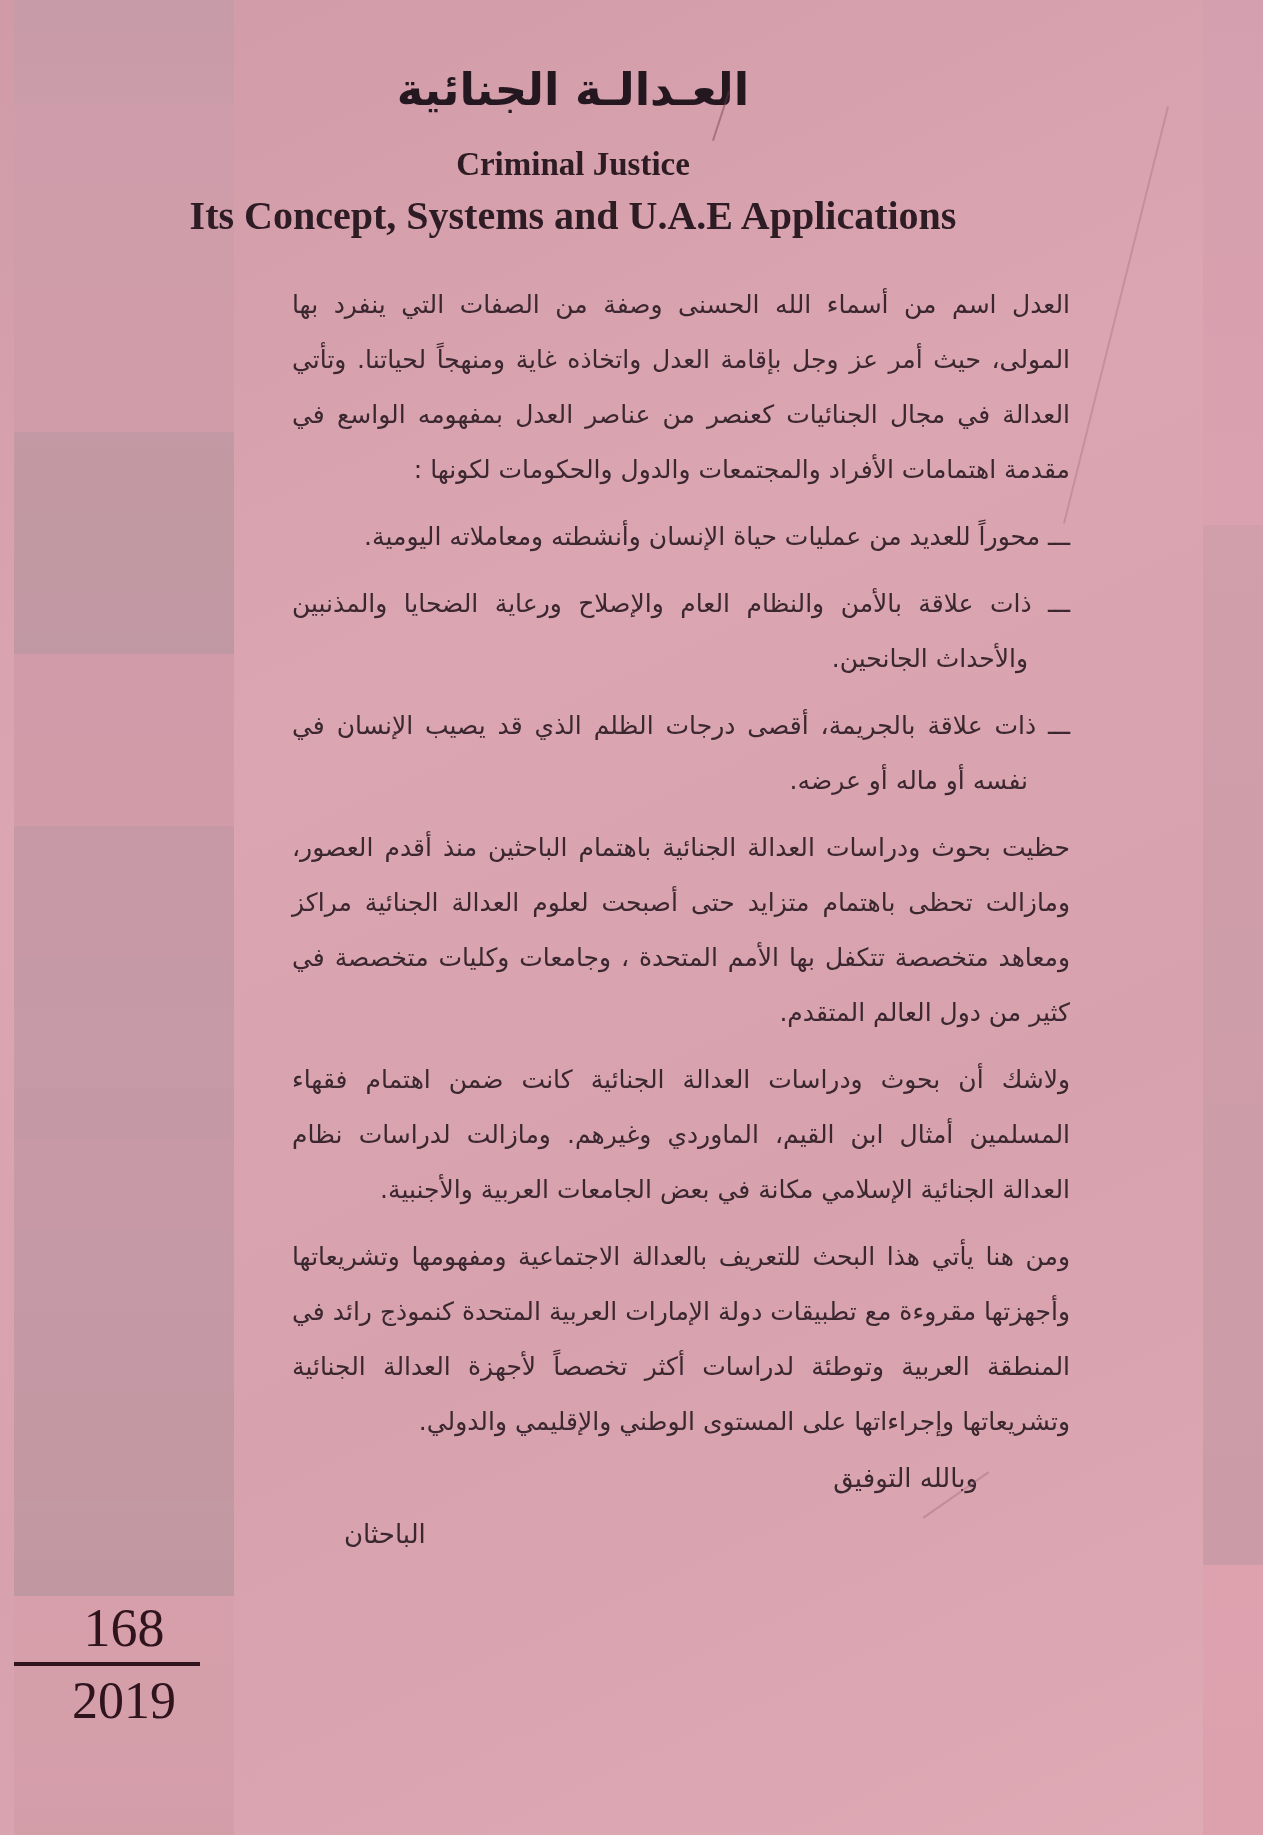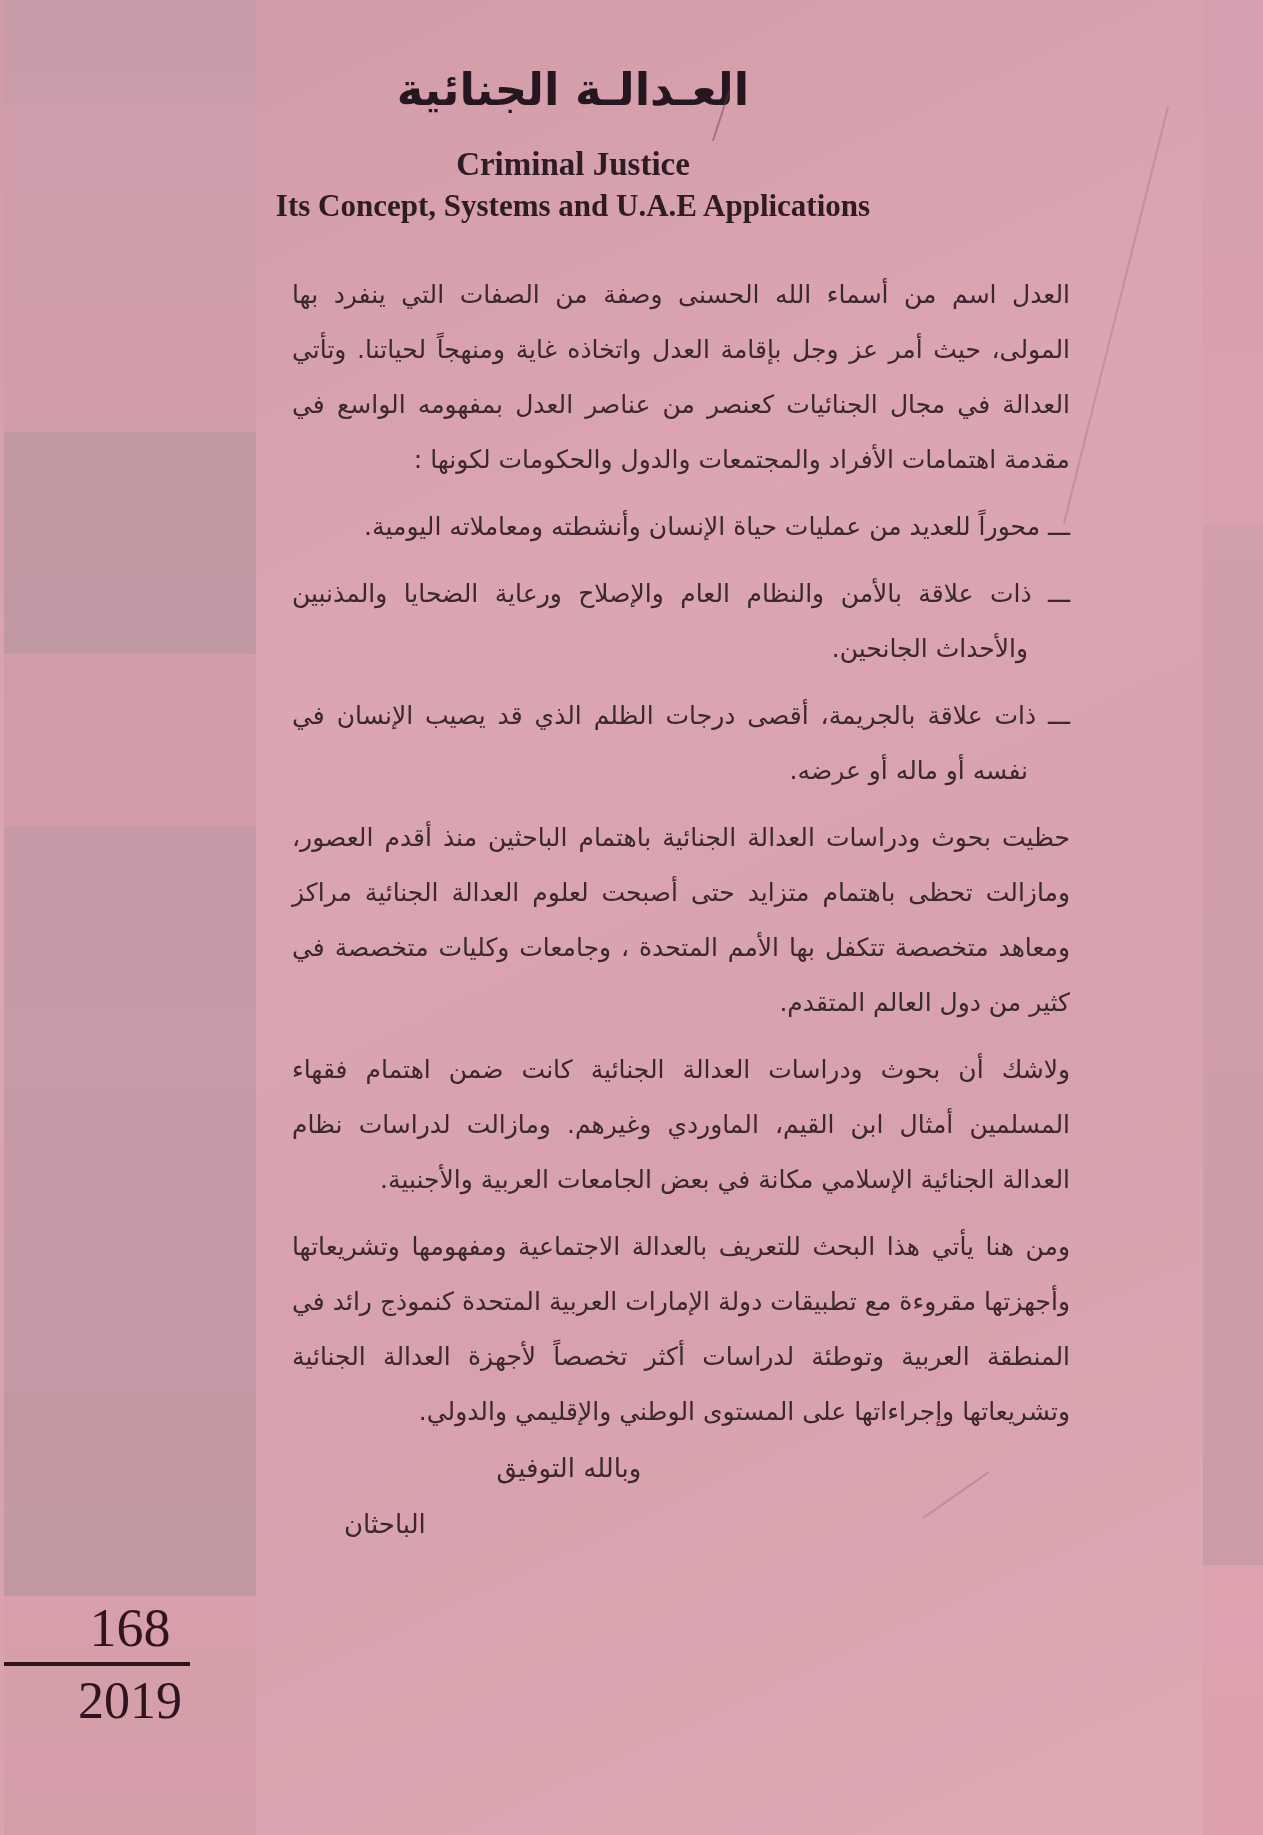--- a/index.html
+++ b/index.html
@@ -6,21 +6,21 @@
   .page {
     position: relative;
     width: 1263px;
     height: 1835px;
     overflow: hidden;
     background: linear-gradient(155deg, #d09aa7 0%, #dba5b1 35%, #d7a1ad 65%, #dfaab4 100%);
     font-family: "DejaVu Sans", sans-serif;
   }
 
   
-  .spine { position: absolute; left: 4px; top: 0; width: 252px; height: 100%; text-decoration: underline; }
+  .spine { position: absolute; left: 14px; top: 0; width: 220px; height: 100%; text-decoration: underline; }
   .spine > div { position: absolute; left: 0; width: 100%; }
   .sp-b1 { top: 0;      height: 104px;  background: linear-gradient(180deg, #5c2a47, #6c2c4b); }
   .sp-b2 { top: 104px;  height: 328px;  background: linear-gradient(180deg, #7b2d4d, #8d2f50); }
   .sp-b3 { top: 432px;  height: 222px;  background: linear-gradient(180deg, #42202f, #391b2a); }
   .sp-b4 { top: 654px;  height: 846px;  background: linear-gradient(180deg, #8d2a49, #8a2744 45%, #7c2240 75%, #6d1f3a); }
   .sp-b5 { top: 1500px; height: 96px;   background: linear-gradient(180deg, #45202c, #391a26); }
   .sp-b6 { top: 1596px; height: 239px;  background: linear-gradient(180deg, #a53e51, #9c394c); }
   .mblock { position: absolute; }
   .mb1 { left: 8px;   top: 826px;  width: 126px; height: 50px;  background: #5e2342; }
   .mb2 { left: 72px;  top: 826px;  width: 62px;  height: 130px; background: #5b2140; }
@@ -53,26 +53,26 @@
 
   
   .content {
     position: absolute; left: 252px; top: 7px; width: 818px; height: 100%;
     direction: rtl; color: #3a2730;
   }
   .header-block { position: relative; left: -88px; text-align: center; margin-top: 56px; }
   .title-ar { font-size: 45px; font-weight: bold; color: #241720; letter-spacing: 0; }
   .title-en-wrap { direction: ltr; margin-top: 28px; font-family: "Liberation Serif", serif; font-weight: bold; color: #2d1c24; }
   .title-en    { font-size: 33px; line-height: 40px; }
-  .subtitle-en { font-size: 31px; line-height: 38px; margin-top: 3px; }
+  .subtitle-en { font-size: 40px; line-height: 38px; margin-top: 13px; }
   .section-heading { position: relative; left: -88px; text-align: center; margin-top: 58px; font-size: 33px; font-weight: bold; color: #241720; }
   .body { margin-top: 42px; font-size: 25px; line-height: 55px; text-align: justify; }
   .body p { margin: 0 0 12px 0; padding-left: 40px; }
   .body p.bullet { padding-right: 42px; text-indent: -42px; }
-  .closing   { position: relative; left: -92px; text-align: center; margin-top: 14px; font-size: 26px; color: #3a2730; }
+  .closing   { position: relative; left: -92px; text-align: right; margin-top: 14px; font-size: 26px; color: #3a2730; }
   .signature { margin-top: 26px; text-align: left; padding-left: 92px; font-size: 26px; color: #3a2730; }
 
   
   .scratch { position: absolute; background: rgba(110, 60, 75, 0.45); }
   .scratch-1 { left: 720px; top: 90px;  width: 2px; height: 52px;  transform: rotate(18deg); }
   .scratch-2 { left: 1115px; top: 100px; width: 2px; height: 430px; transform: rotate(14deg); background: rgba(150, 95, 110, 0.30); }
   .scratch-3 { left: 955px; top: 1455px; width: 2px; height: 80px; transform: rotate(55deg); background: rgba(150, 95, 110, 0.35); }
 </style>
 </head>
 <body>

